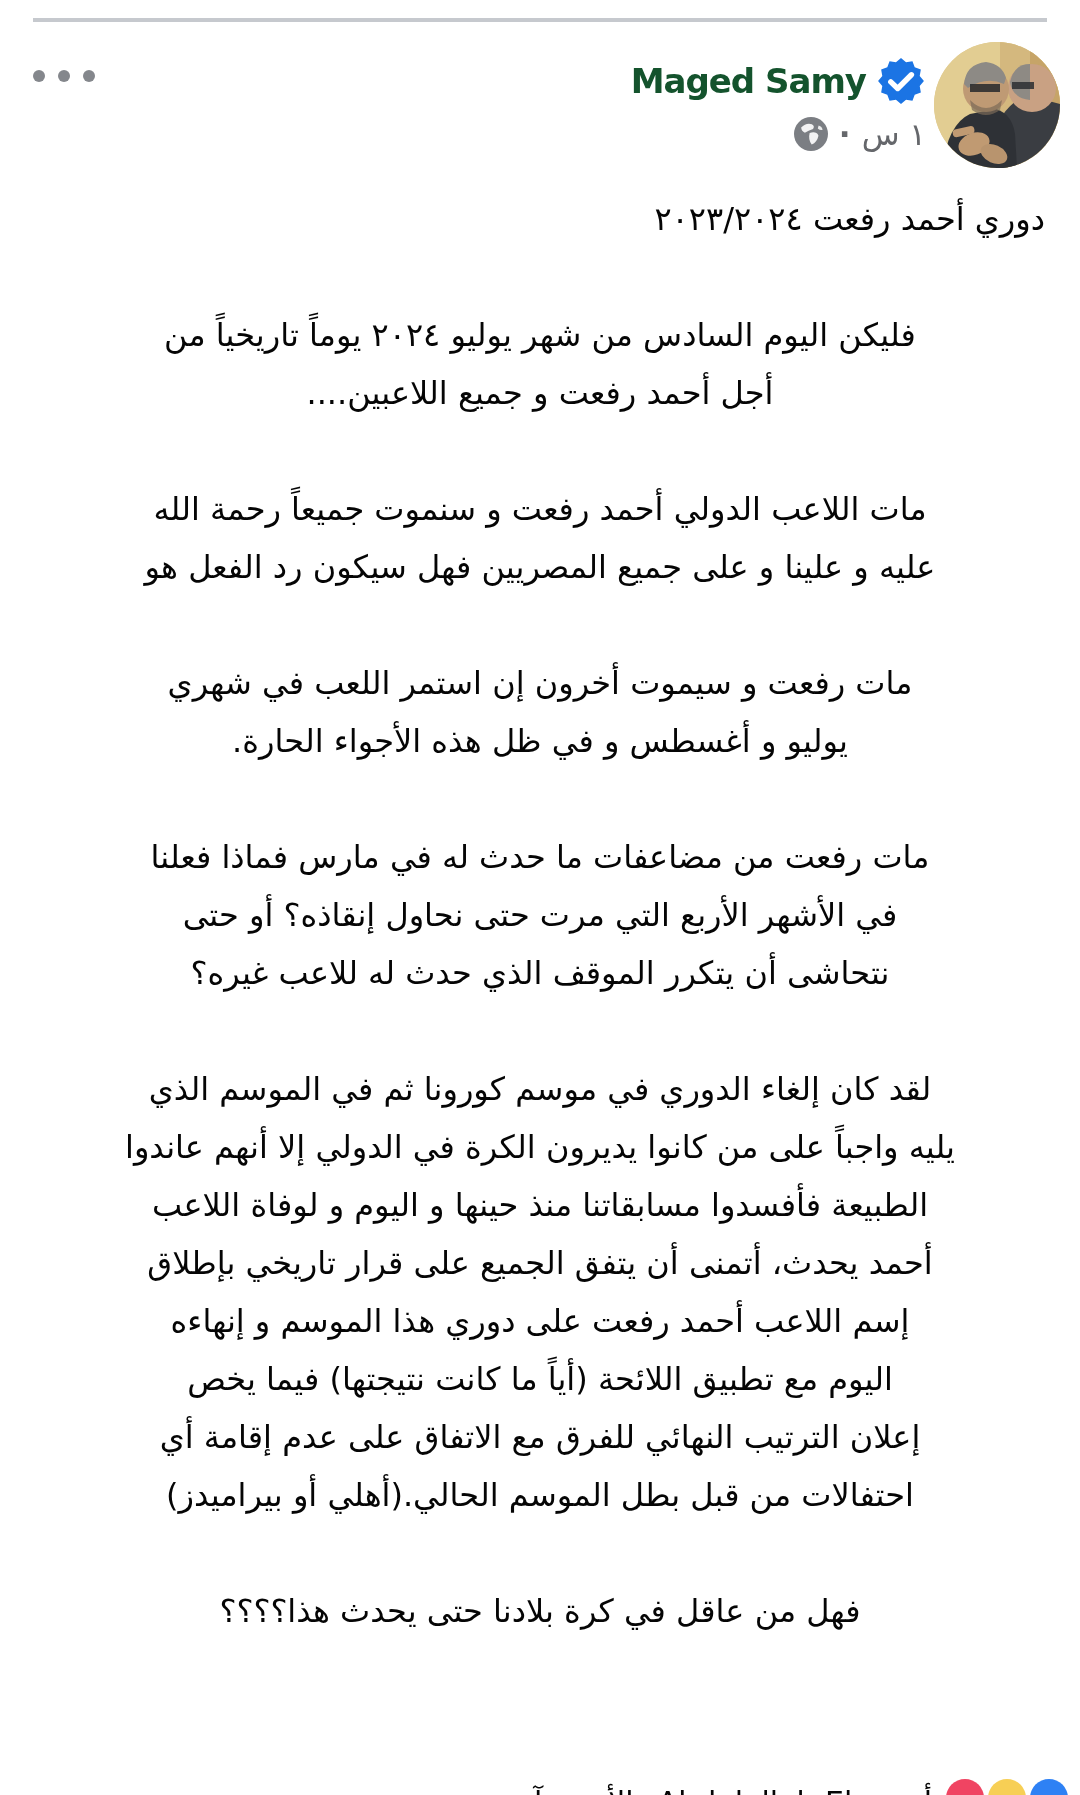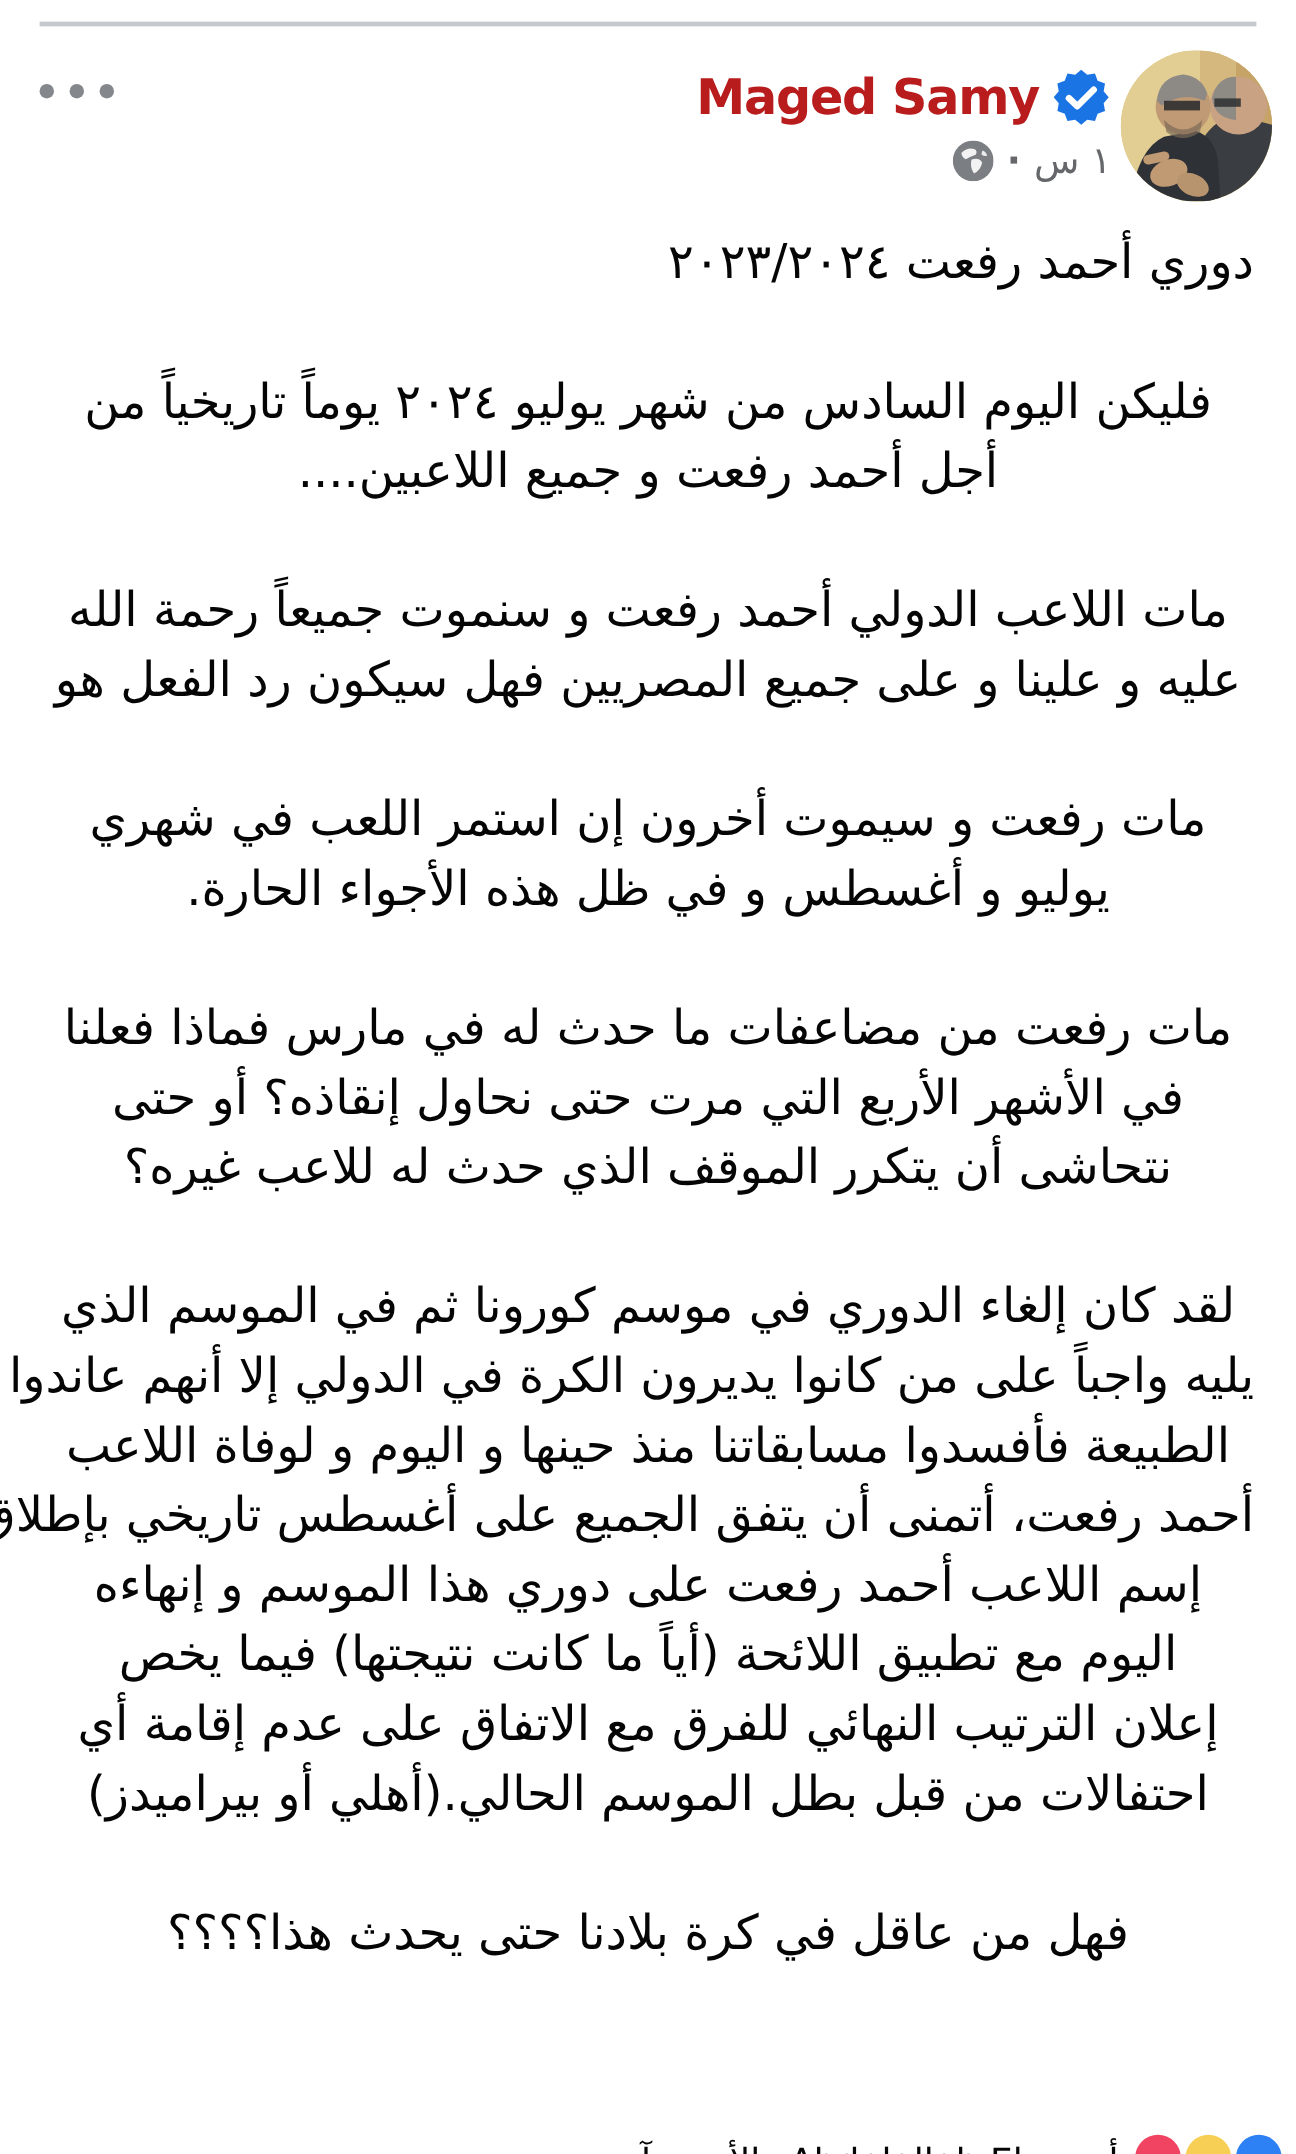--- a/index.html
+++ b/index.html
@@ -21,34 +21,34 @@
   }
   .more-btn .dot { width:12px; height:12px; border-radius:50%; background:#84878c; }
   .avatar {
     position:absolute; top:42px; right:20px; width:126px; height:126px;
     border-radius:50%; overflow:hidden; background:#dfc98f;
   }
   .avatar svg { display:block; width:126px; height:126px; }
   .id-block { position:absolute; top:56px; right:154px; text-align:right; }
   .name-row { display:flex; align-items:center; justify-content:flex-end; gap:10px; }
   .author-name {
-    font-weight:700; font-size:41px; color:#b91c1c; letter-spacing:-1px;
+    font-weight:700; font-size:34px; color:#14532d; letter-spacing:-1px;
     line-height:50px; white-space:nowrap;
   }
   .badge { width:50px; height:50px; display:block; }
   .meta-row {
     direction:rtl; display:flex; align-items:center; gap:11px;
     margin-top:8px; color:#65676b; font-size:31px; line-height:40px;
   }
   .meta-row .globe { width:34px; height:34px; display:block; }
   .meta-dot { font-weight:700; }
   
   .post-body {
     position:absolute; top:190px; right:35px; width:1010px;
-    direction:rtl; text-align:right; color:#050505; font-size:40px;
+    direction:rtl; text-align:right; color:#050505; font-size:32px;
   }
   .para + .para { margin-top:58px;text-align:center; }
   .line { line-height:58px; white-space:nowrap; }
   
   .reactions-row {
     position:absolute; top:1779px; right:12px;
     display:flex; align-items:flex-start; gap:4px; direction:ltr;
   }
   .reaction-summary {
     direction:rtl; white-space:nowrap; color:#050505;
@@ -133,21 +133,21 @@
   </div>
   <div class="para">
     <div class="line">مات رفعت من مضاعفات ما حدث له في مارس فماذا فعلنا</div>
     <div class="line">في الأشهر الأربع التي مرت حتى نحاول إنقاذه؟ أو حتى</div>
     <div class="line">نتحاشى أن يتكرر الموقف الذي حدث له للاعب غيره؟</div>
   </div>
   <div class="para">
     <div class="line">لقد كان إلغاء الدوري في موسم كورونا ثم في الموسم الذي</div>
     <div class="line">يليه واجباً على من كانوا يديرون الكرة في الدولي إلا أنهم عاندوا</div>
     <div class="line">الطبيعة فأفسدوا مسابقاتنا منذ حينها و اليوم و لوفاة اللاعب</div>
-    <div class="line">أحمد رفعت، أتمنى أن يتفق الجميع على أغسطس تاريخي بإطلاق</div>
+    <div class="line">أحمد يحدث، أتمنى أن يتفق الجميع على قرار تاريخي بإطلاق</div>
     <div class="line">إسم اللاعب أحمد رفعت على دوري هذا الموسم و إنهاءه</div>
     <div class="line">اليوم مع تطبيق اللائحة (أياً ما كانت نتيجتها) فيما يخص</div>
     <div class="line">إعلان الترتيب النهائي للفرق مع الاتفاق على عدم إقامة أي</div>
     <div class="line">احتفالات من قبل بطل الموسم الحالي.(أهلي أو بيراميدز)</div>
   </div>
   <div class="para">
     <div class="line">فهل من عاقل في كرة بلادنا حتى يحدث هذا؟؟؟؟</div>
   </div>
 </main>
 

